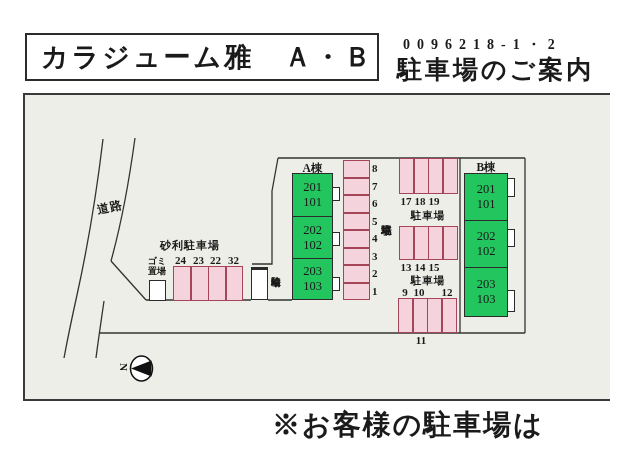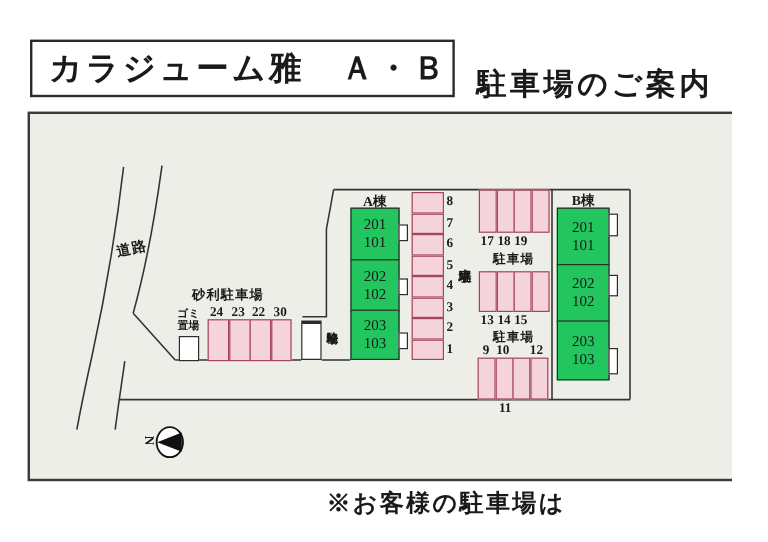--- a/index.html
+++ b/index.html
@@ -35,30 +35,31 @@
   .bike-box{border-top-width:3px;}
   
   .num{font-size:11px;font-weight:bold;text-align:center;white-space:nowrap;}
   .bldg-label{font-size:11.5px;font-weight:bold;text-align:center;white-space:nowrap;}
   .lot-label{font-size:10.5px;font-weight:bold;text-align:center;letter-spacing:1px;white-space:nowrap;}
   .v-text{writing-mode:vertical-rl;text-orientation:upright;font-weight:bold;letter-spacing:1px;}
   .road-label{font-size:12px;font-weight:bold;transform:rotate(-12deg);letter-spacing:1px;}
   .trash-label{font-size:9px;font-weight:bold;line-height:10px;text-align:center;}
   .north-n{font-size:11px;font-weight:bold;transform:rotate(90deg);}
   
-  .footer-note{top:406px;font-size:20px;font-weight:bold;letter-spacing:2px;white-space:nowrap;}
+  .footer-note{top:406px;font-size:28px;font-weight:bold;letter-spacing:2px;white-space:nowrap;}
 </style>
 </head>
 <body>
 
 <div class="page">
 
   <div class="abs title-box">
     <span>カラジューム雅　Ａ・Ｂ</span>
   </div>
+  <div class="abs doc-code">0096218-1・2</div>
   <div class="abs subtitle">駐車場のご案内</div>
 
   <div class="abs map-box"></div>
 
   <svg class="abs overlay" viewBox="0 0 640 452">
     <g fill="none" stroke="#333333" stroke-width="1.3">
       <path d="M 103,139 C 97,190 88,245 77,295 C 71,322 67,342 64,358"></path>
       <path d="M 135,138 C 129,182 121,225 111,261"></path>
       <path d="M 111,261 L 146,300"></path>
       <path d="M 146,300 L 251,300 M 268,300 L 292,300"></path>
@@ -75,21 +76,21 @@
     </g>
   </svg>
 
   <div class="abs road-label" style="left:97px;top:199px;">道路</div>
   <div class="abs north-n" style="left:120px;top:361px;">N</div>
 
   <div class="abs lot-label" style="left:152px;top:238px;width:76px;font-size:11px;">砂利駐車場</div>
   <div class="abs num" style="left:171px;top:254px;width:19px;">24</div>
   <div class="abs num" style="left:189px;top:254px;width:19px;">23</div>
   <div class="abs num" style="left:206px;top:254px;width:19px;">22</div>
-  <div class="abs num" style="left:224px;top:254px;width:19px;">30</div>
+  <div class="abs num" style="left:224px;top:254px;width:19px;">32</div>
   <div class="abs spot" style="left:173px;top:266px;width:18px;height:35px;"></div>
   <div class="abs spot" style="left:190.6px;top:266px;width:18px;height:35px;"></div>
   <div class="abs spot" style="left:208.2px;top:266px;width:18px;height:35px;"></div>
   <div class="abs spot" style="left:225.8px;top:266px;width:17.5px;height:35px;"></div>
 
   <div class="abs trash-label" style="left:144px;top:256px;width:26px;">
     <div>ゴミ</div>
     <div>置場</div>
   </div>
   <div class="abs whitebox" style="left:149px;top:280px;width:17px;height:21px;"></div>

